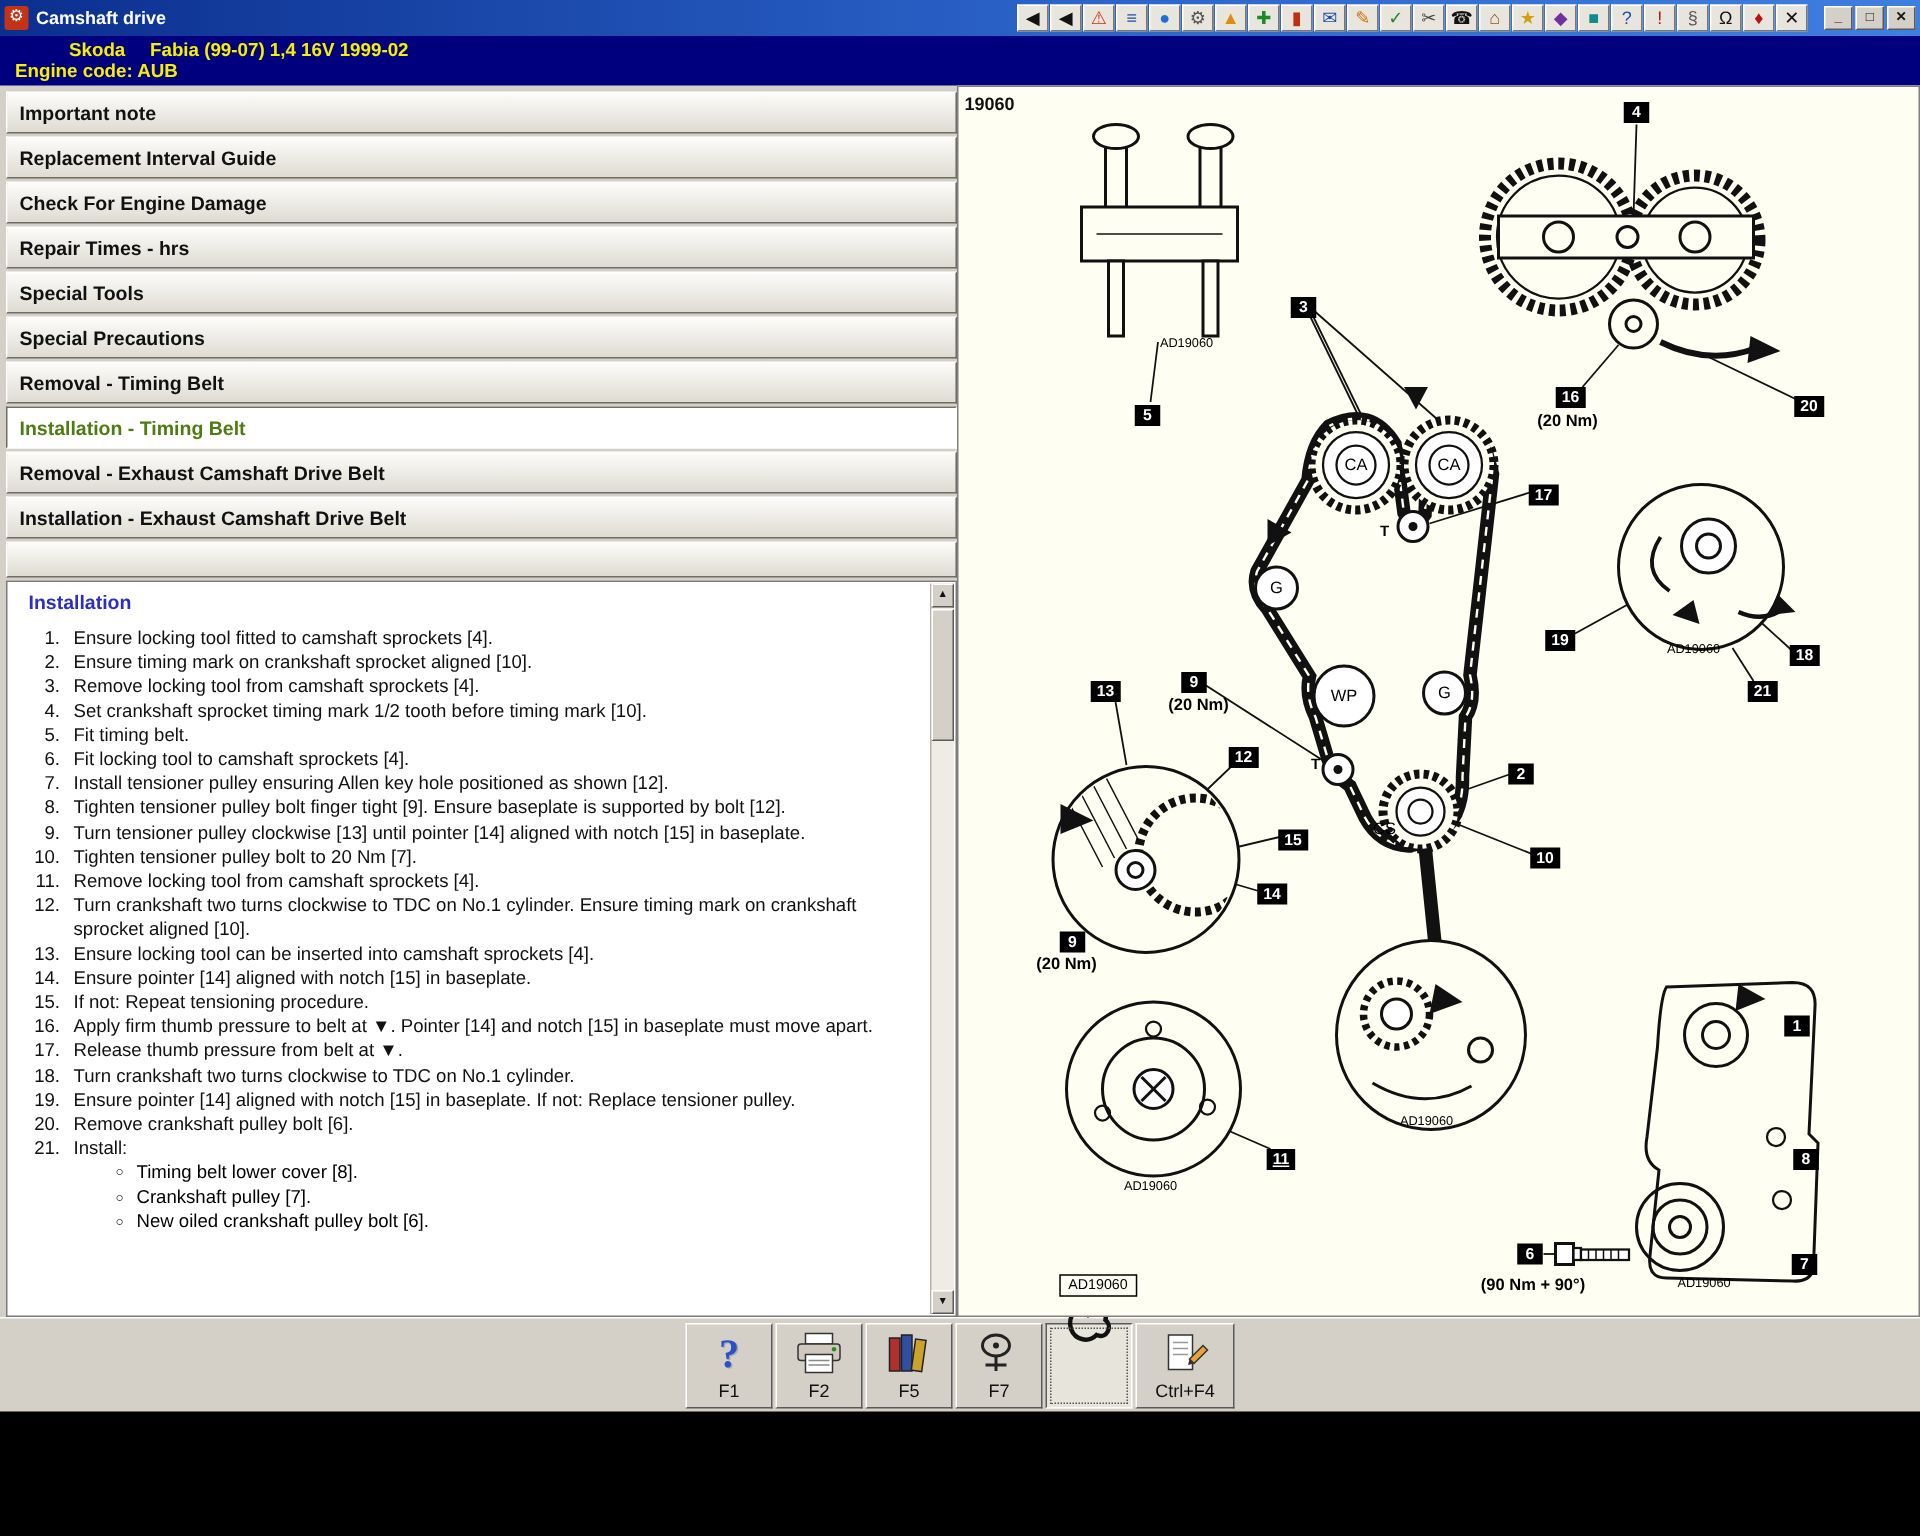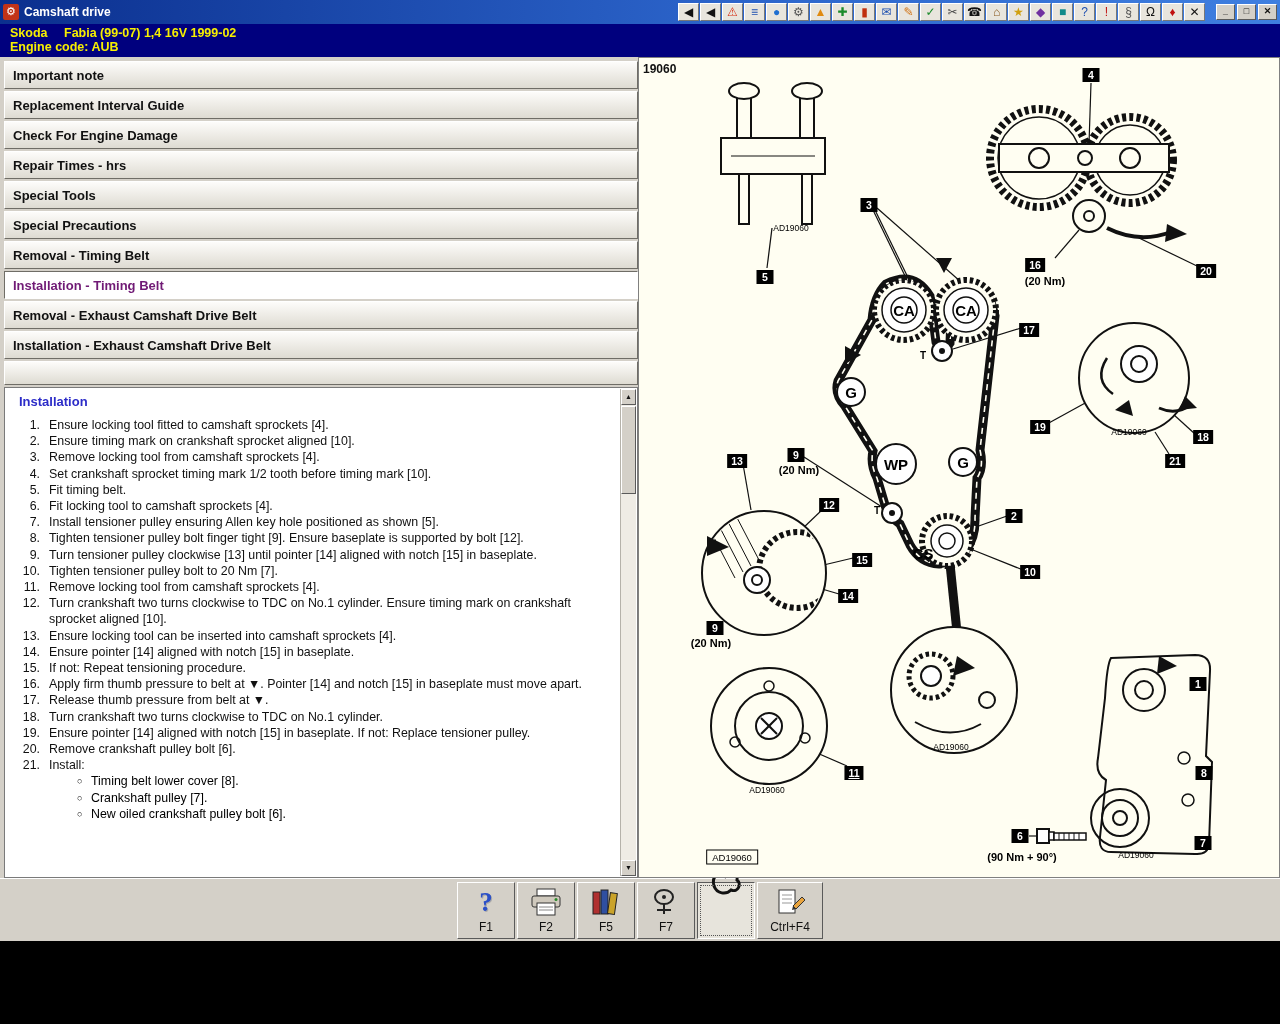--- a/index.html
+++ b/index.html
@@ -20,33 +20,33 @@
     border-color:#fff #777 #777 #fff; font-size:12px; line-height:16px; text-align:center;
     margin-right:1px; cursor:default; }
   .win-controls { display:flex; margin-left:8px; }
   .win-btn { width:19px; height:16px; background:#d4d0c8; border:1px solid;
     border-color:#fff #5a5a5a #5a5a5a #fff; font-size:9px; line-height:13px; text-align:center;
     margin-left:2px; font-weight:bold; color:#111; }
 
   
   .veh-header { height:33px; flex:none; background:#00007e; color:#f7ef00;
     font-weight:bold; font-size:12.5px; padding:2px 10px; }
-  .veh-line1 { display:flex; }
+  .veh-line1 { display:flex;margin-left:36px; }
   .veh-make { width:54px; }
 
   
   .main { flex:1; display:flex; overflow:hidden; }
   .left-panel { width:638px; flex:none; display:flex; flex-direction:column; padding:4px 0 0 4px; }
 
   .nav-btn { height:28px; margin-bottom:2px; flex:none;
     background:linear-gradient(180deg,#fdfcfa,#dedbd2);
     border:1px solid; border-color:#fff #6f6d66 #6f6d66 #fff;
     display:flex; align-items:center; padding-left:8px;
     font-weight:bold; font-size:13px; color:#111; cursor:default; }
-  .nav-btn.selected { background:#fff; color:#701a75;
+  .nav-btn.selected { background:#fff; color:#4d7c0f;
     border-color:#6f6d66 #fff #fff #6f6d66; }
   .nav-btn.empty { height:24px; }
 
   .content { flex:1; background:#fff; border:1px solid #7a7a7a; position:relative;
     overflow:hidden; padding:4px 22px 0 6px; }
   .content-heading { color:#2c2cc8; font-weight:bold; font-size:13px; margin:2px 0 8px 8px; }
   .step { display:flex; line-height:16.2px; font-size:12.4px; color:#111; }
   .step-num { width:38px; text-align:right; padding-right:9px; flex:none; }
   .step-text { flex:1; }
   .step-note { margin-left:47px; font-weight:bold; line-height:16.2px; font-size:12.4px; }
@@ -65,21 +65,21 @@
   
   .diagram-panel { flex:1; position:relative; background:#fffef2; border:1px solid #808080;
     overflow:hidden; }
   .fig-number { position:absolute; left:4px; top:4px; font-weight:bold; font-size:12px; color:#111; z-index:3; }
   .diagram-art { position:absolute; left:0; top:0; z-index:1; }
   .diagram-overlay { position:absolute; inset:0; z-index:2; }
   .callout { position:absolute; transform:translate(-50%,-50%); background:#000; color:#fff;
     font-size:10.5px; font-weight:bold; padding:1px 4px; min-width:17px; text-align:center;
     line-height:12px; }
   .dlabel { position:absolute; transform:translate(-50%,-50%); color:#000; white-space:nowrap; }
-  .dlabel.part { font-size:15px; font-weight:bold; }
+  .dlabel.part { font-size:11px; font-weight:normal; }
   .dlabel.part-sm { font-size:10px; font-weight:bold; }
   .dlabel.torque { font-size:11px; font-weight:bold; }
   .dlabel.fig-sm { font-size:8.5px; }
   .dlabel.fig-box { font-size:9.5px; border:1px solid #000; background:#fffef2; padding:1px 5px; }
 
   
   .fn-toolbar { height:63px; flex:none; background:#d4d0c8; border-top:1px solid #fff;
     display:flex; justify-content:center; align-items:center; gap:2px; }
   .fn-btn { width:58px; height:57px; background:#d4d0c8; border:1px solid;
     border-color:#fff #5a5a5a #5a5a5a #fff; display:flex; flex-direction:column;
@@ -181,21 +181,21 @@
             <div class="step">
               <span class="step-num">5.</span>
               <span class="step-text">Fit timing belt.</span>
             </div>
             <div class="step">
               <span class="step-num">6.</span>
               <span class="step-text">Fit locking tool to camshaft sprockets [4].</span>
             </div>
             <div class="step">
               <span class="step-num">7.</span>
-              <span class="step-text">Install tensioner pulley ensuring Allen key hole positioned as shown [5].</span>
+              <span class="step-text">Install tensioner pulley ensuring Allen key hole positioned as shown [12].</span>
             </div>
             <div class="step">
               <span class="step-num">8.</span>
               <span class="step-text">Tighten tensioner pulley bolt finger tight [9]. Ensure baseplate is supported by bolt [12].</span>
             </div>
             <div class="step">
               <span class="step-num">9.</span>
               <span class="step-text">Turn tensioner pulley clockwise [13] until pointer [14] aligned with notch [15] in baseplate.</span>
             </div>
             <div class="step">
@@ -428,21 +428,21 @@
           <div class="callout" style="left: 564px; top: 785px;">7</div>
           <div class="callout" style="left: 565px; top: 715px;">8</div>
           <div class="callout" style="left: 157px; top: 397px;">9</div>
           <div class="callout" style="left: 76px; top: 570px;">9</div>
           <div class="callout" style="left: 391px; top: 514px;">10</div>
           <div class="callout" style="left: 215px; top: 715px; text-decoration: underline;">11</div>
           <div class="callout" style="left: 190px; top: 447px;">12</div>
           <div class="callout" style="left: 98px; top: 403px;">13</div>
           <div class="callout" style="left: 209px; top: 538px;">14</div>
           <div class="callout" style="left: 223px; top: 502px;">15</div>
-          <div class="callout" style="left: 396px; top: 207px;">16</div>
+          <div class="callout" style="left: 408px; top: 207px;">16</div>
           <div class="callout" style="left: 390px; top: 272px;">17</div>
           <div class="callout" style="left: 564px; top: 379px;">18</div>
           <div class="callout" style="left: 401px; top: 369px;">19</div>
           <div class="callout" style="left: 567px; top: 213px;">20</div>
           <div class="callout" style="left: 536px; top: 403px;">21</div>
           <div class="dlabel part" style="left: 265px; top: 252px;">CA</div>
           <div class="dlabel part" style="left: 327px; top: 252px;">CA</div>
           <div class="dlabel part-sm" style="left: 284px; top: 297px;">T</div>
           <div class="dlabel part" style="left: 212px; top: 334px;">G</div>
           <div class="dlabel part" style="left: 257px; top: 406px;">WP</div>

